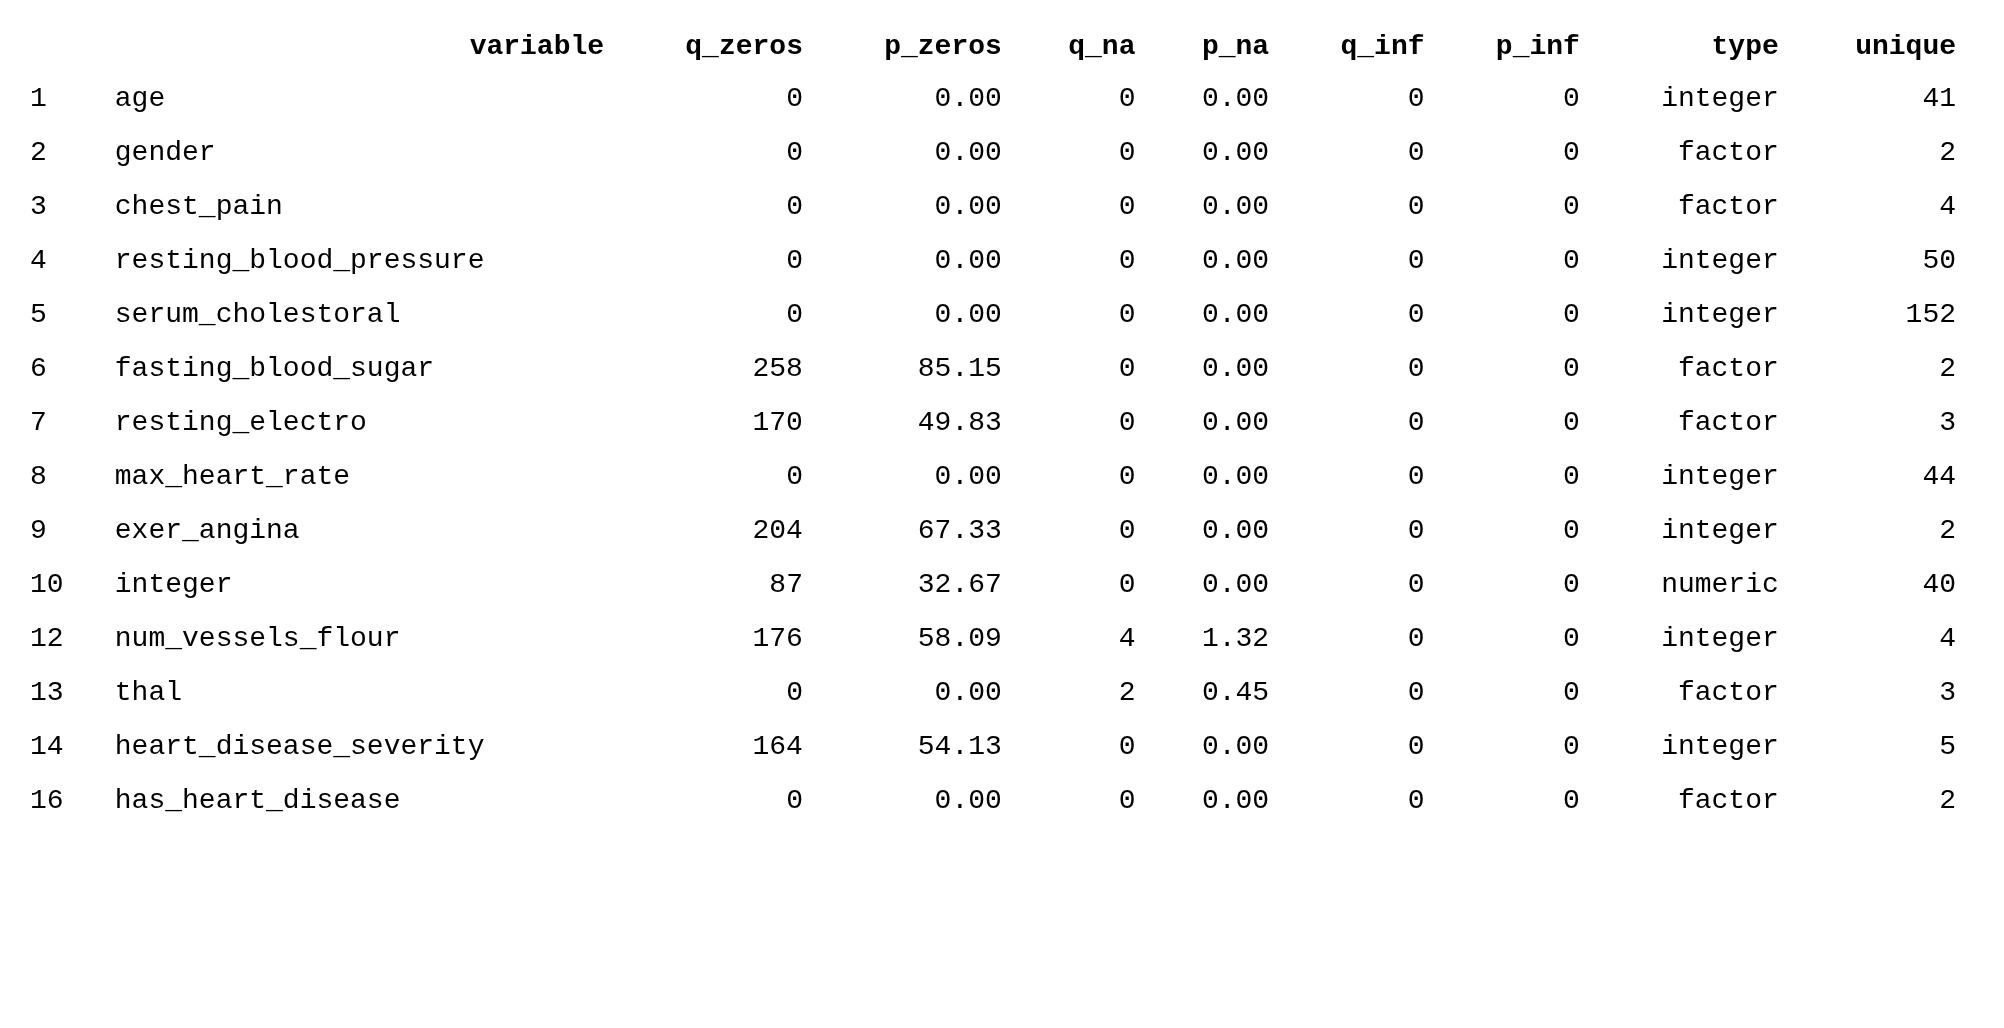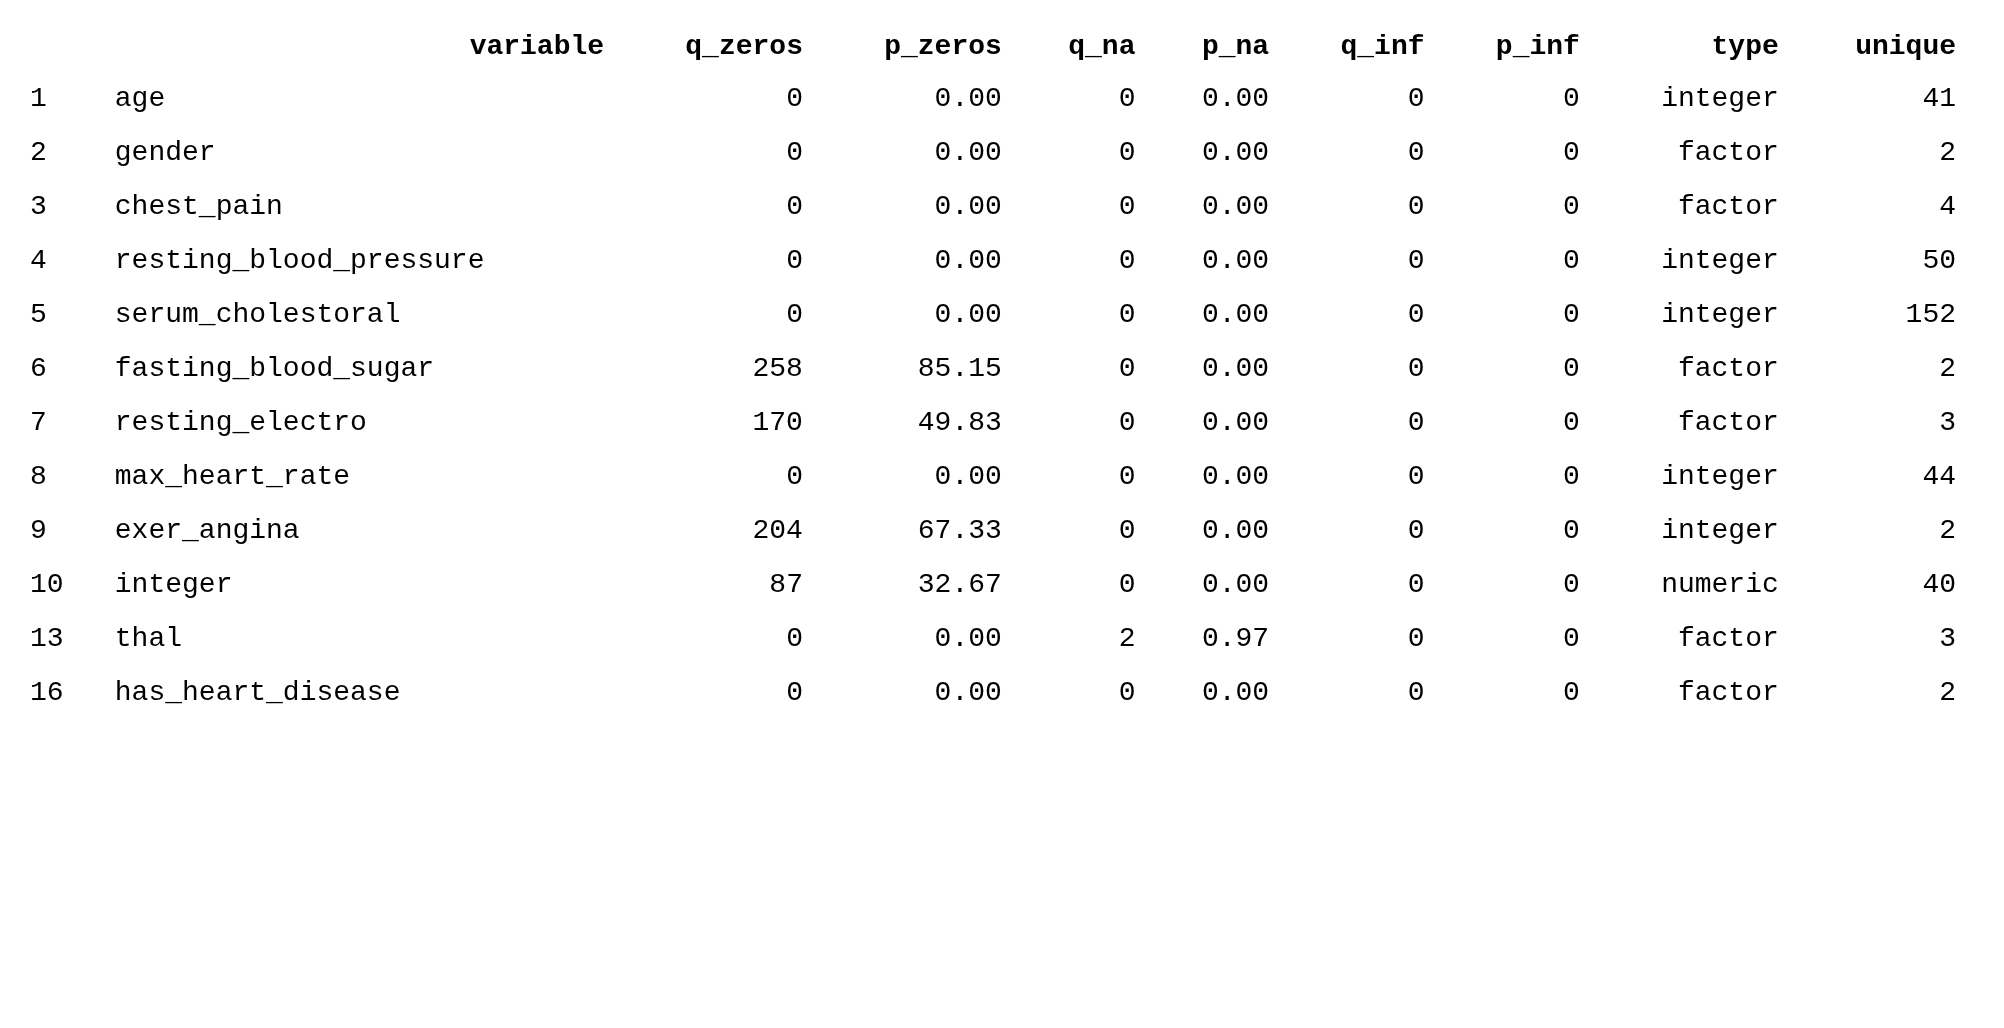--- a/index.html
+++ b/index.html
@@ -192,30 +192,54 @@
         <td class="num-col">87</td>
         <td class="num-col">32.67</td>
         <td class="num-col">0</td>
         <td class="num-col">0.00</td>
         <td class="num-col">0</td>
         <td class="num-col">0</td>
         <td class="num-col">numeric</td>
         <td class="num-col">40</td>
       </tr>
       <tr>
+        <td class="row-num">12</td>
+        <td class="var-col">num_vessels_flour</td>
+        <td class="num-col">176</td>
+        <td class="num-col">58.09</td>
+        <td class="num-col">4</td>
+        <td class="num-col">1.32</td>
+        <td class="num-col">0</td>
+        <td class="num-col">0</td>
+        <td class="num-col">integer</td>
+        <td class="num-col">4</td>
+      </tr>
+      <tr>
         <td class="row-num">13</td>
         <td class="var-col">thal</td>
         <td class="num-col">0</td>
         <td class="num-col">0.00</td>
         <td class="num-col">2</td>
-        <td class="num-col">0.97</td>
+        <td class="num-col">0.45</td>
         <td class="num-col">0</td>
         <td class="num-col">0</td>
         <td class="num-col">factor</td>
         <td class="num-col">3</td>
+      </tr>
+      <tr>
+        <td class="row-num">14</td>
+        <td class="var-col">heart_disease_severity</td>
+        <td class="num-col">164</td>
+        <td class="num-col">54.13</td>
+        <td class="num-col">0</td>
+        <td class="num-col">0.00</td>
+        <td class="num-col">0</td>
+        <td class="num-col">0</td>
+        <td class="num-col">integer</td>
+        <td class="num-col">5</td>
       </tr>
       <tr>
         <td class="row-num">16</td>
         <td class="var-col">has_heart_disease</td>
         <td class="num-col">0</td>
         <td class="num-col">0.00</td>
         <td class="num-col">0</td>
         <td class="num-col">0.00</td>
         <td class="num-col">0</td>
         <td class="num-col">0</td>

